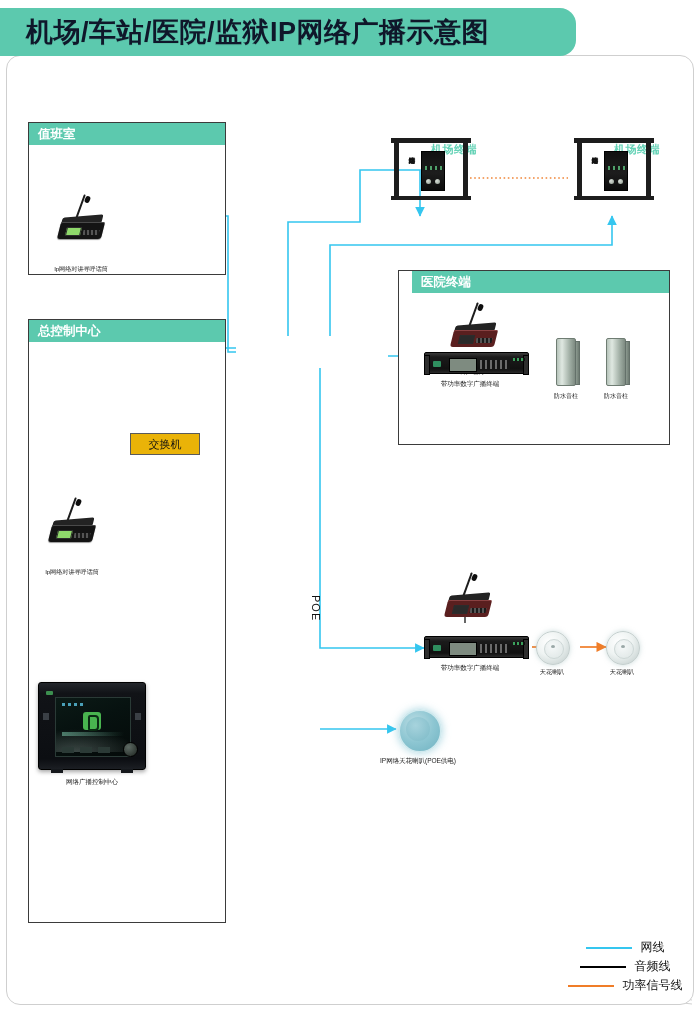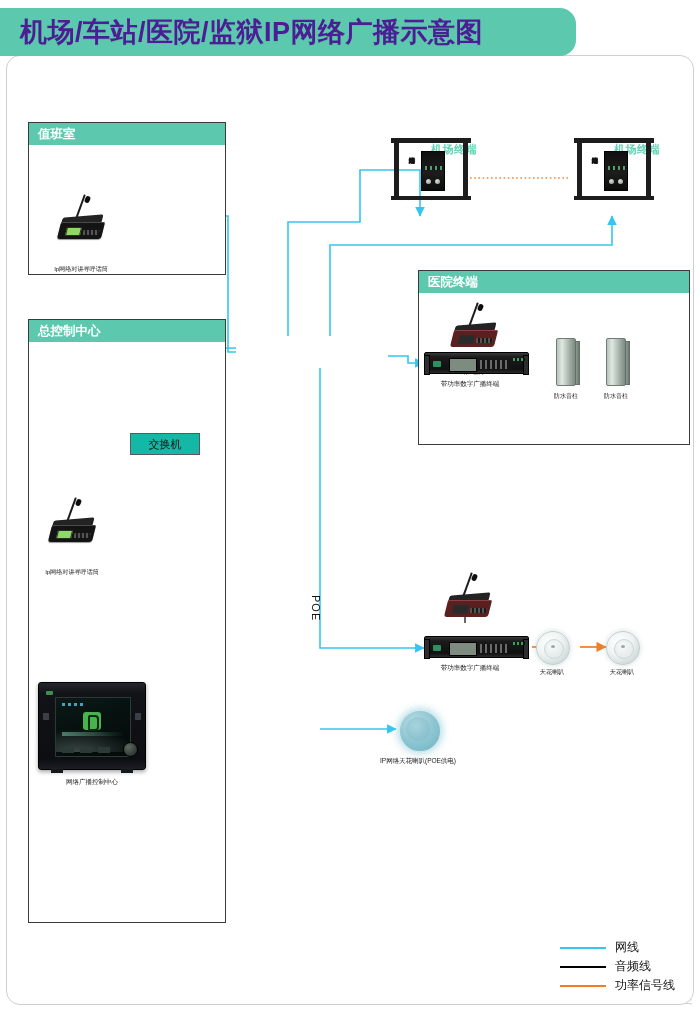--- a/index.html
+++ b/index.html
@@ -8,43 +8,43 @@
   #stage{position:absolute;inset:0;width:700px;height:1011px;}
 
   
   .frame{position:absolute;left:6px;top:55px;width:688px;height:950px;
          border:1px solid #cfcfcf;border-radius:14px;background:#fff;box-sizing:border-box;}
 
   
   .banner{position:absolute;left:0;top:8px;width:576px;height:48px;
           background:#5cc9ae;border-top-right-radius:16px;border-bottom-right-radius:16px;
           display:flex;align-items:center;}
-  .banner-text{color:#4c1d95;font-size:27px;font-weight:bold;letter-spacing:.5px;
-               padding-left:20px;white-space:nowrap;
+  .banner-text{color:#0f172a;font-size:27px;font-weight:bold;letter-spacing:.5px;
+               padding-left:26px;white-space:nowrap;
                text-shadow:0 1px 0 rgba(0,0,0,.06);}
 
   
   .waves{position:absolute;left:0;top:0;width:700px;height:1011px;pointer-events:none;}
 
   
   .panel{position:absolute;border:1px solid #3b3b3b;background:#fff;box-sizing:border-box;}
   .panel-head{height:22px;background:#5cc9ae;display:flex;align-items:center;}
   .panel-head span{color:#fff;font-size:12.5px;font-weight:bold;padding-left:9px;}
   .panel-body{position:relative;width:100%;}
 
   
   .wan{position:absolute;left:236px;top:336px;width:152px;height:32px;border-radius:14px;
        background:linear-gradient(180deg,#74d8bd 0%,#4cc1a4 55%,#3fb99b 100%);
        display:flex;align-items:center;justify-content:center;
        box-shadow:inset 0 1px 2px rgba(255,255,255,.55);}
   .wan span{color:#ffffff;font-size:15px;font-weight:bold;white-space:nowrap;}
 
   
   .switchbox{position:absolute;left:130px;top:433px;width:68px;height:20px;
-             border:1px solid #5a5a5a;background:#14b8a6;
+             border:1px solid #5a5a5a;background:#eab308;
              display:flex;align-items:center;justify-content:center;}
   .switchbox span{font-size:11px;color:#111;white-space:nowrap;}
 
   
   .cap{position:absolute;font-size:6.2px;color:#1a1a1a;white-space:nowrap;
        text-align:center;transform:translateX(-50%);letter-spacing:-.1px;}
   .cap.big{font-size:6.6px;}
 
   
   .mic{position:absolute;width:52px;height:42px;}
@@ -149,21 +149,21 @@
   .bcc .pl{left:4px;} .bcc .pr{right:4px;}
   .bcc .foot{position:absolute;bottom:-4px;width:12px;height:4px;background:#15181c;}
   .bcc .foot.l{left:12px;} .bcc .foot.r{right:12px;}
 
   
   .poe-label{position:absolute;left:310px;top:595px;font-size:11px;color:#111;
              writing-mode:vertical-rl;letter-spacing:1px;}
 
   
   .legend{position:absolute;left:560px;top:938px;width:130px;}
-  .legend-row{display:flex;align-items:center;height:19px;}
+  .legend-row{display:flex;align-items:center;height:19px;justify-content:center;}
   .legend-line{width:46px;height:0;border-top:2.4px solid #000;margin-right:9px;}
   .legend-label{font-size:12px;color:#111;white-space:nowrap;}
 </style>
 </head>
 <body>
 
 <div id="stage">
 
   <svg class="waves" viewBox="0 0 700 1011" preserveAspectRatio="none">
     <g fill="none" stroke="#c2c2c2" stroke-width="0.9" opacity="0.85">
@@ -314,21 +314,21 @@
     <div class="post-r"></div>
     <div class="beam-bot"></div>
     <div class="vlabel">防爆终端</div>
     <div class="dev">
       <div class="strip"></div>
       <div class="b1"></div>
       <div class="b2"></div>
     </div>
   </div>
 
-  <div class="panel" style="left:418px;top:270px;width:272px;height:175px;">
+  <div class="panel" style="left:398px;top:270px;width:272px;height:175px;padding-left:13px;">
     <div class="panel-head">
       <span>医院终端</span>
     </div>
     <div class="panel-body" style="height:153px;"></div>
   </div>
 
   <div class="mic" style="left:448px;top:305px;">
     <div class="neck"></div>
     <div class="head"></div>
     <div class="top"></div>

